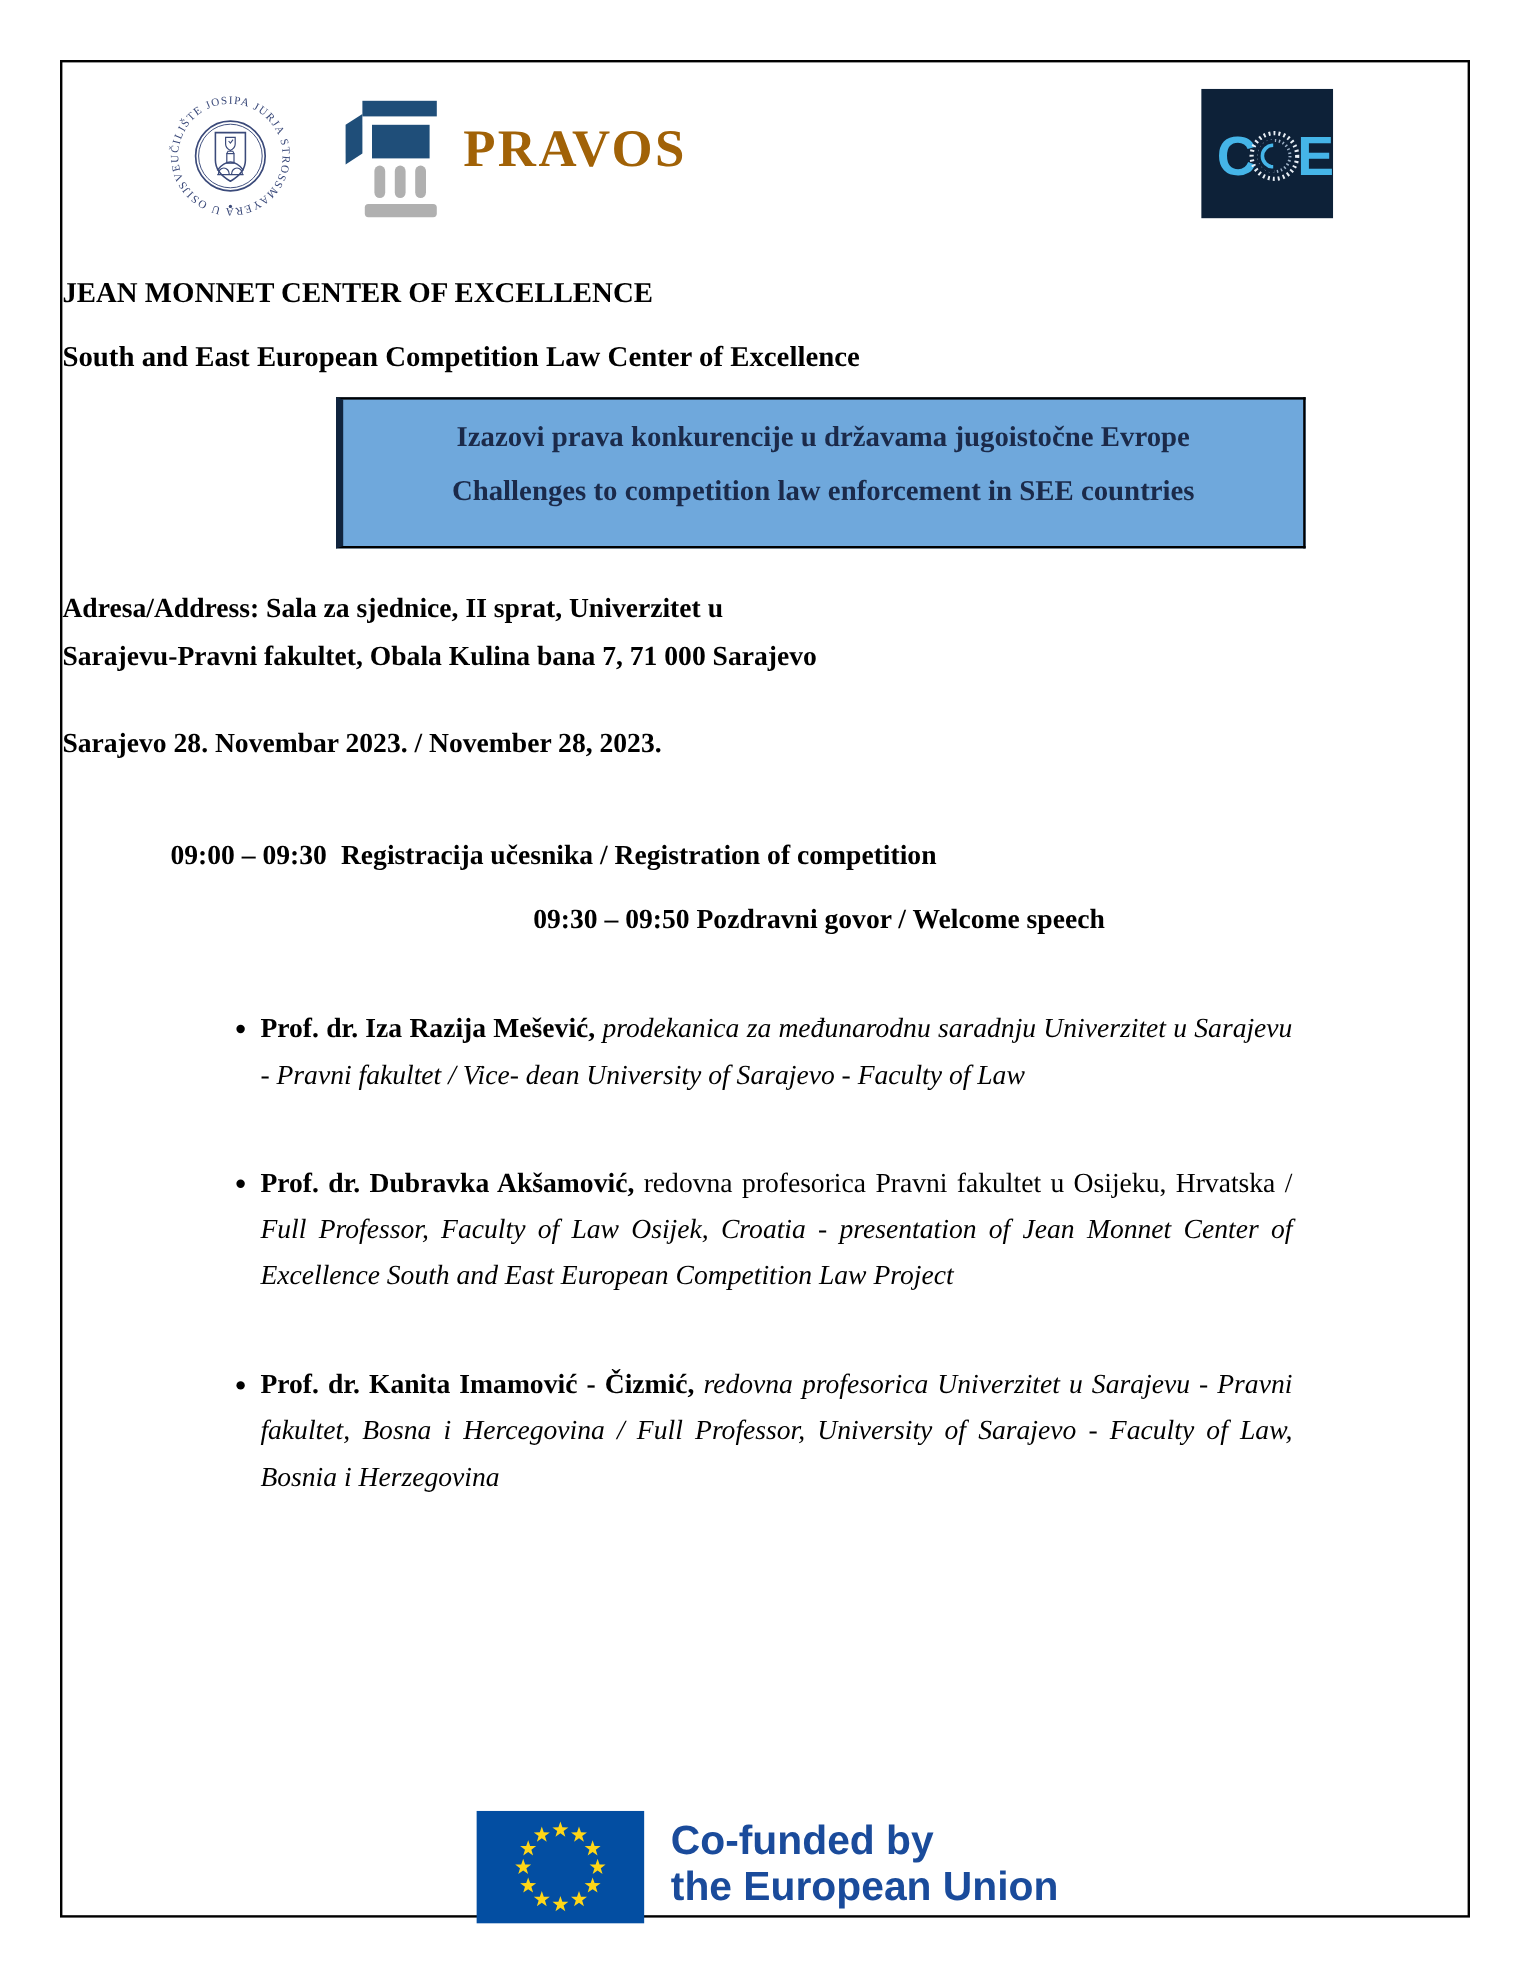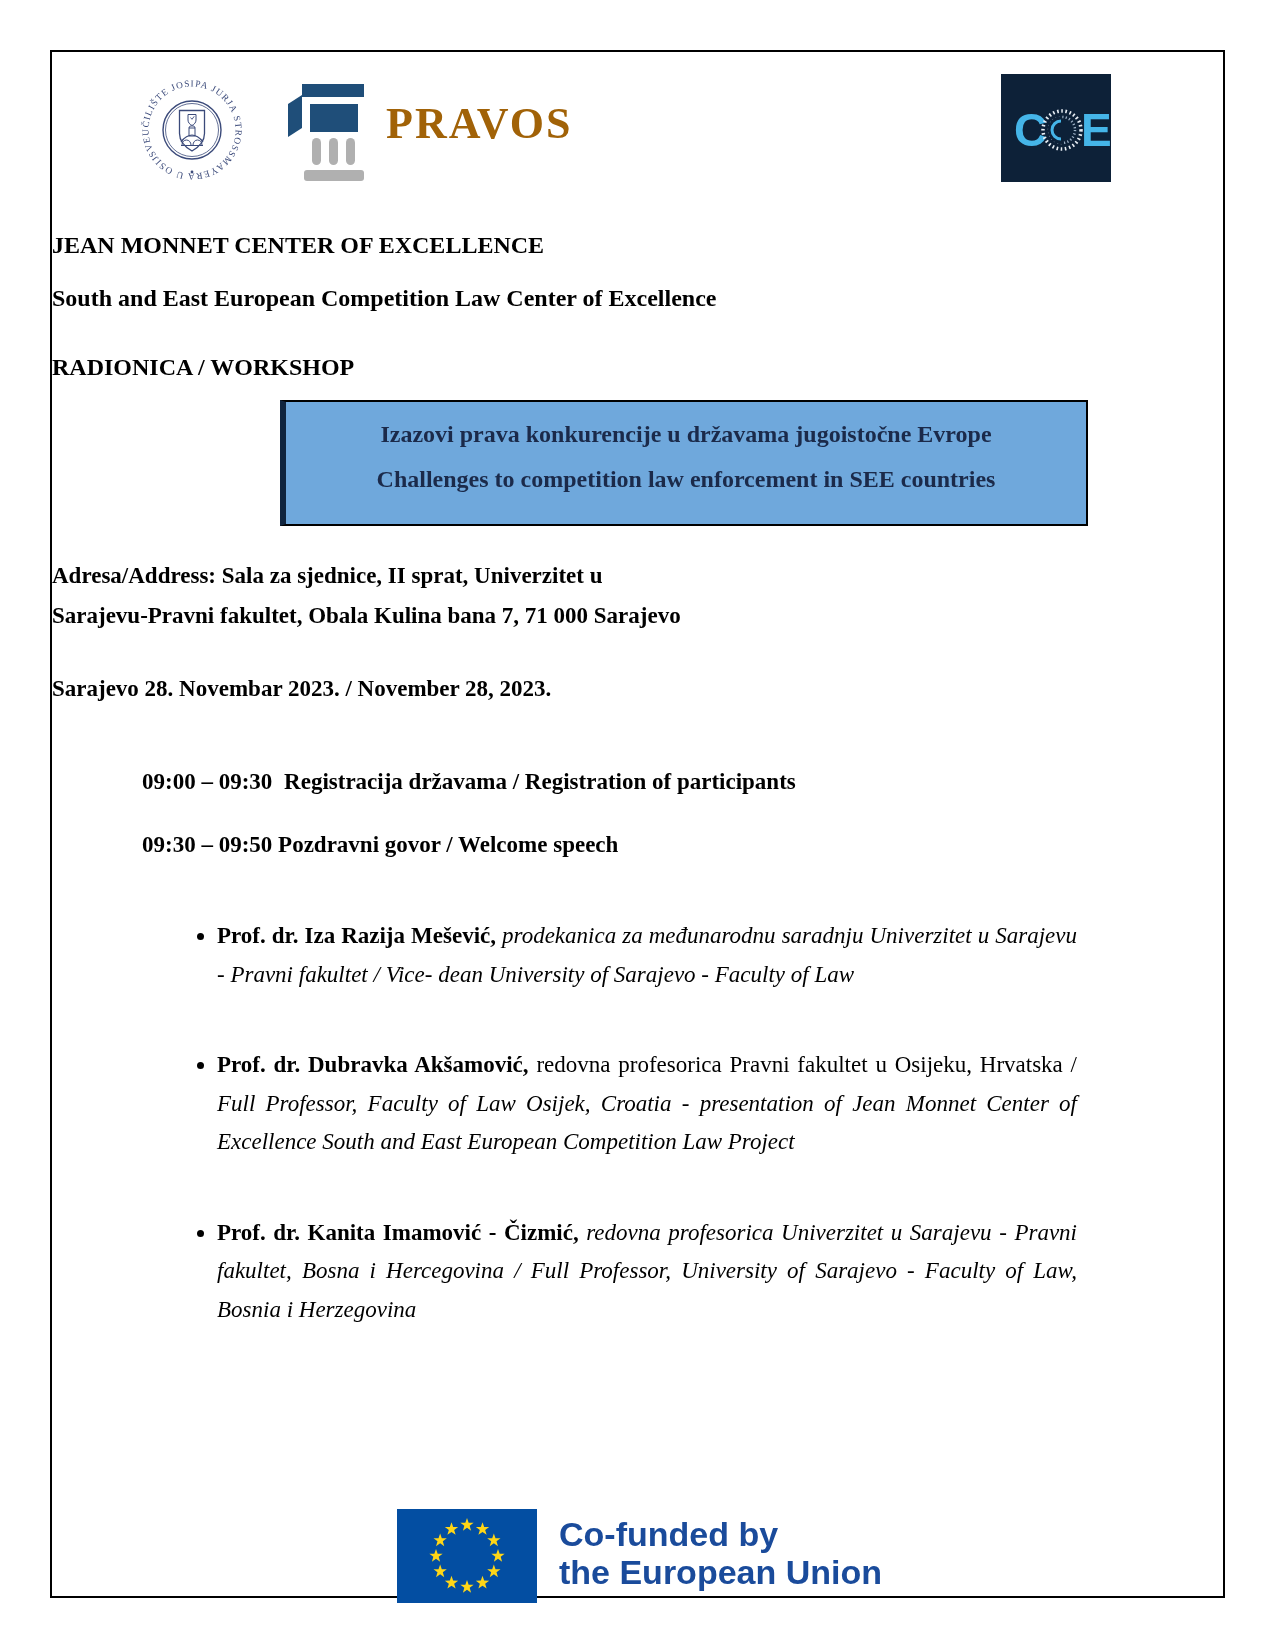--- a/index.html
+++ b/index.html
@@ -20,21 +20,21 @@
 
   .banner{margin:18px 0 0 228px;width:800px;border:2px solid #000;border-left:6px solid #10243e;
           background:#6fa8dc;text-align:center;padding:10px 0 22px 0;}
   .banner p{margin:0;font-weight:bold;font-size:24px;line-height:45px;color:#1b2a4a;}
 
   .address{font-weight:bold;font-size:23px;line-height:40px;margin:30px 0 0 0;}
   .dateline{font-weight:bold;font-size:23px;line-height:30px;margin:38px 0 0 0;}
 
   .schedule{margin:58px 0 0 90px;}
   .sched{font-weight:bold;font-size:23px;line-height:40px;margin:0;}
-  .sched + .sched{margin-top:23px;}
+  .sched + .sched{margin-top:13px;text-align:center;}
   .gap2{margin-left:6px;}
 
   ul.speakers{margin:52px 0 0 135px;padding:0 0 0 30px;width:860px;list-style:disc outside;}
   ul.speakers li{font-size:23px;line-height:38.5px;text-align:justify;text-align-last:left;margin:0;}
   ul.speakers li + li{margin-top:52px;}
   .sp-name{font-weight:bold;}
   .sp-italic{font-style:italic;}
 
   .eu-footer{position:absolute;left:345px;bottom:-7px;display:flex;align-items:flex-start;margin-top:10px;}
   .eu-text{margin-left:22px;padding-top:6px;font-family:"Liberation Sans","DejaVu Sans",sans-serif;
@@ -95,38 +95,37 @@
         <path d="M61,45 a11,11 0 0 0 0,22" fill="none" stroke="#0d2138" stroke-width="6"></path>
         <path d="M60,47 a9,9 0 0 0 0,18" fill="none" stroke="#45b5e8" stroke-width="3"></path>
       </g>
       <text x="80" y="72" font-family="Liberation Sans, DejaVu Sans, sans-serif" font-weight="bold" font-size="46" fill="#45b5e8">E</text>
     </svg>
   </div>
 
   <div class="doc-col">
     <p class="t1">JEAN MONNET CENTER OF EXCELLENCE</p>
     <p class="t2">South and East European Competition Law Center of Excellence</p>
-    <p class="t3">RADIONICA / WORKSHOP</p>
   </div>
 
   <div class="banner">
     <p>Izazovi prava konkurencije u državama jugoistočne Evrope</p>
     <p>Challenges to competition law enforcement in SEE countries</p>
   </div>
 
   <div class="doc-col">
     <p class="address"><span>Adresa/Address</span><span>: Sala za sjednice, II sprat, Univerzitet u</span><br>
       <span>Sarajevu-Pravni fakultet, Obala Kulina bana 7, 71 000 Sarajevo</span>
     </p>
     <p class="dateline">Sarajevo 28. Novembar 2023. / November 28, 2023.</p>
   </div>
 
   <div class="schedule">
     <p class="sched"><span>09:00 – 09:30</span>
-      <span class="gap2">Registracija državama / Registration of participants</span></p>
+      <span class="gap2">Registracija učesnika / Registration of competition</span></p>
     <p class="sched"><span>09:30 – 09:50</span>
       <span>Pozdravni govor / Welcome speech</span></p>
   </div>
 
   <ul class="speakers">
     <li><span class="sp-name">Prof. dr. Iza Razija Mešević,</span>
       <span></span>
       <span class="sp-italic">prodekanica za međunarodnu saradnju Univerzitet u Sarajevu - Pravni fakultet / Vice- dean University of Sarajevo - Faculty of Law</span></li>
     <li><span class="sp-name">Prof. dr. Dubravka Akšamović,</span>
       <span>redovna profesorica Pravni fakultet u Osijeku, Hrvatska /</span>

